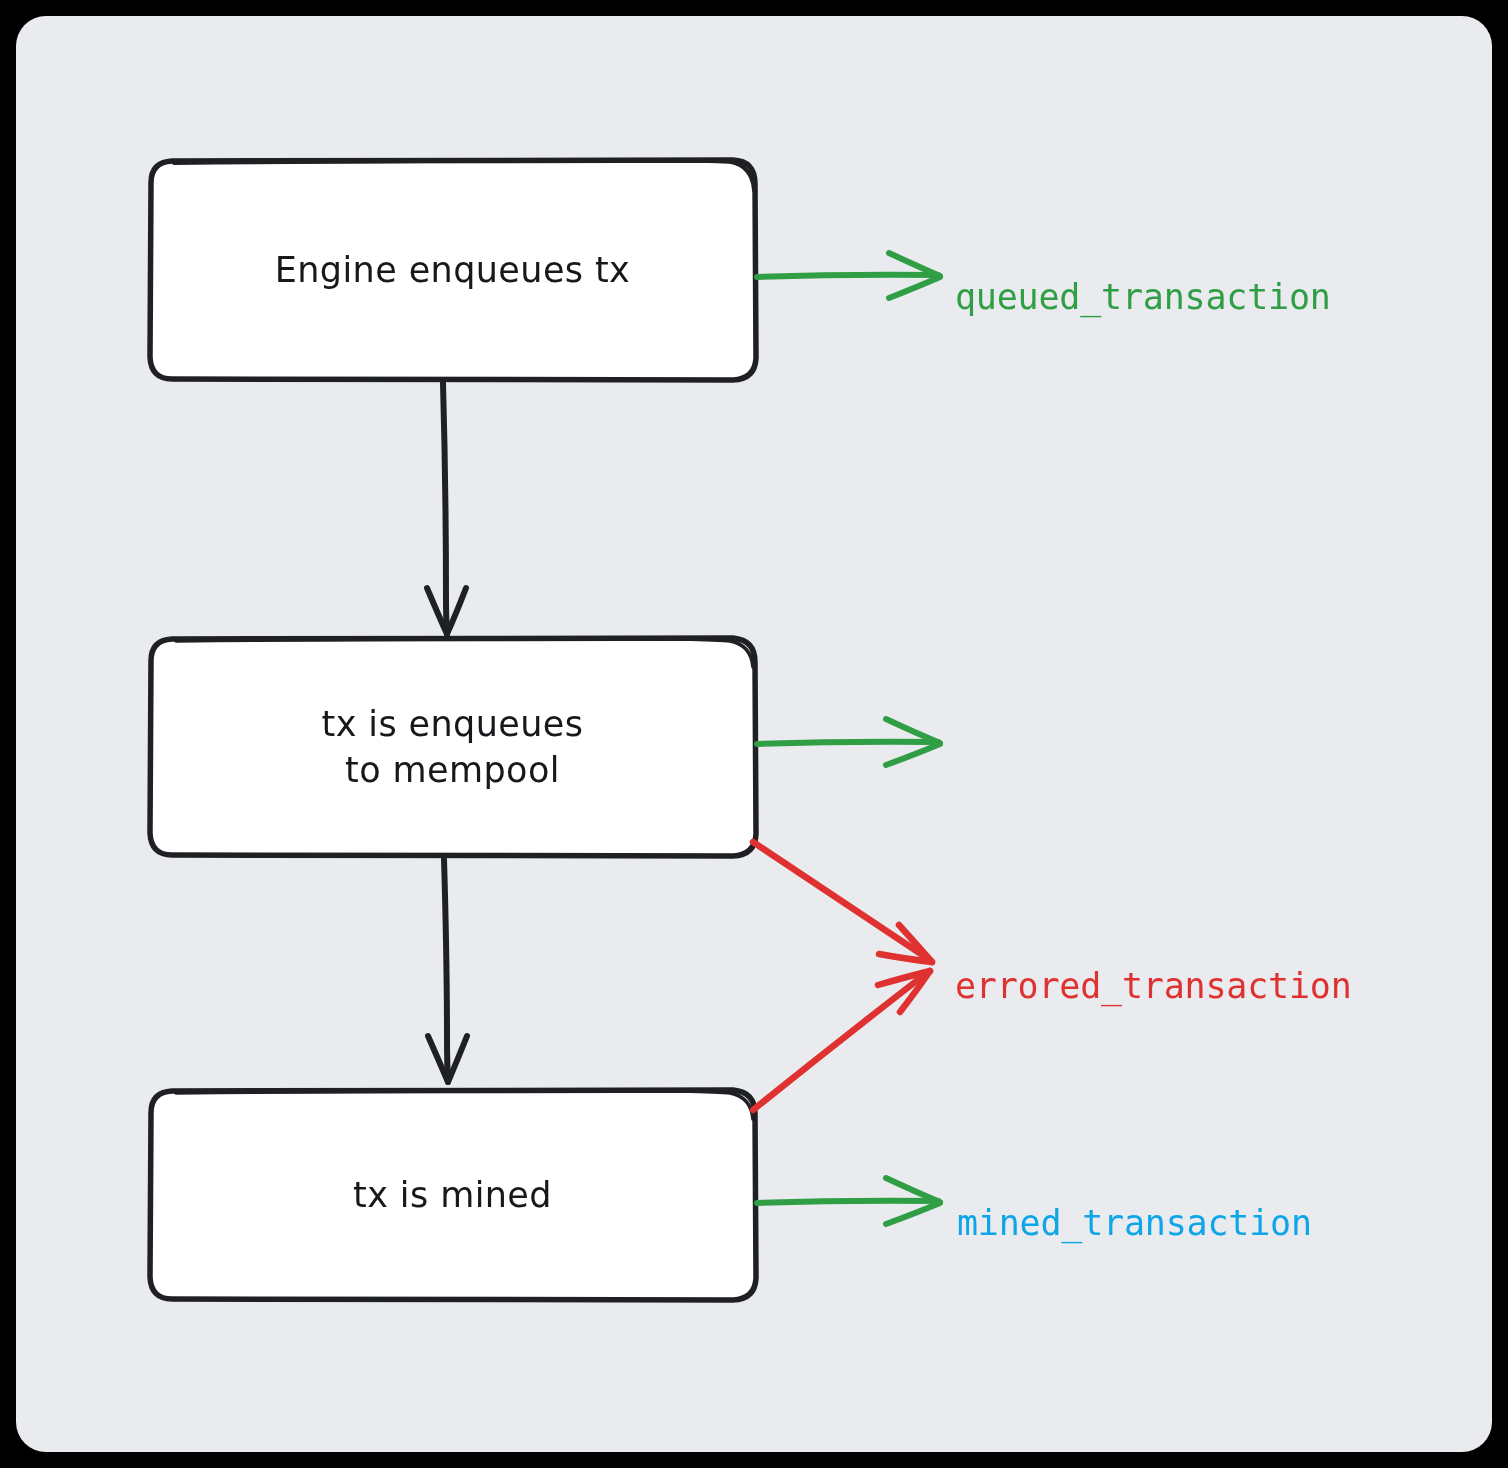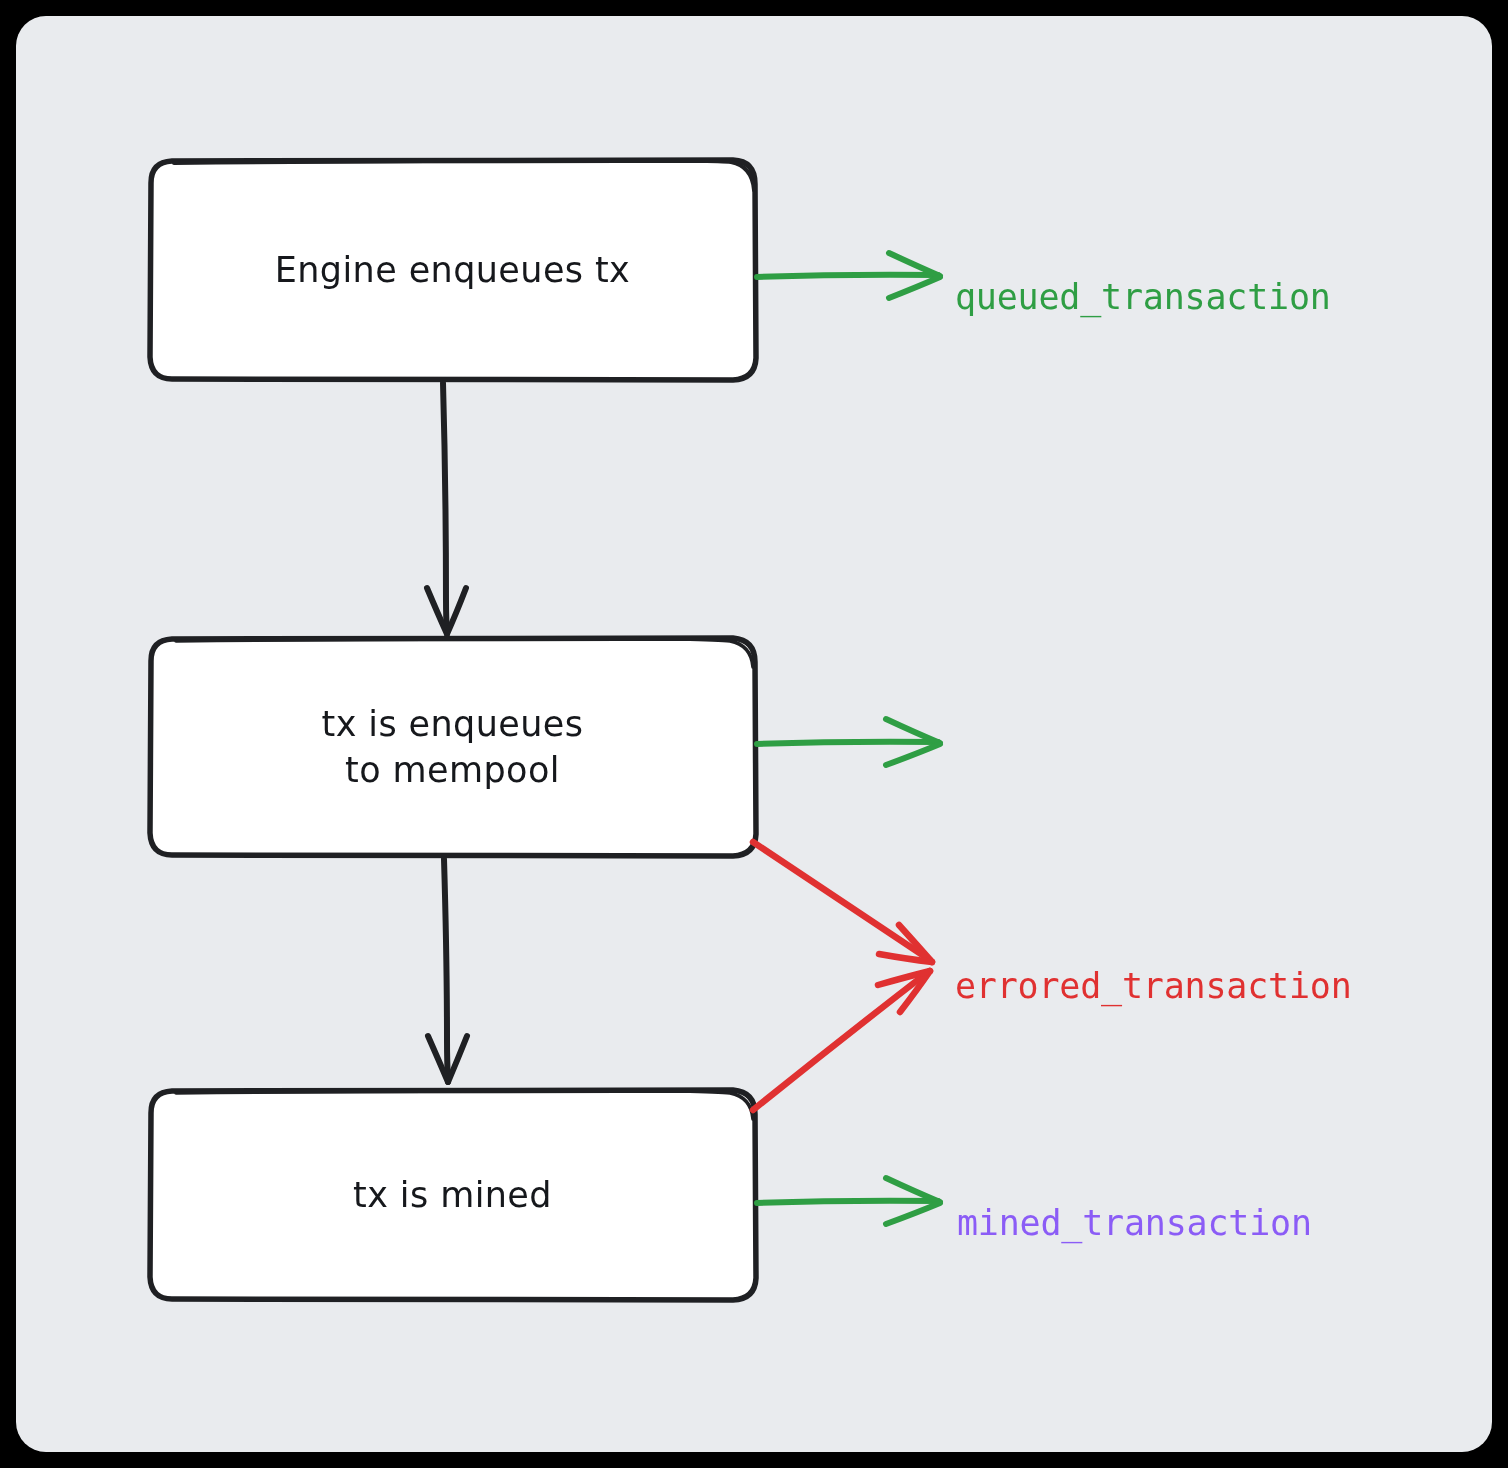--- a/index.html
+++ b/index.html
@@ -143,15 +143,15 @@
   <div class="node-label" style="left:150px; top:638px; width:605px; height:218px;">tx is enqueues
 to mempool</div>
 
   <div class="node-label" style="left:150px; top:1090px; width:605px; height:210px;">tx is mined</div>
 
   <div class="event-label" id="label-queued-transaction" style="color:#2f9e44;">queued_transaction</div>
 
 
   <div class="event-label" id="label-errored-transaction" style="color:#e03131;">errored_transaction</div>
 
-  <div class="event-label" id="label-mined-transaction" style="color:#8b5cf6;">mined_transaction</div>
+  <div class="event-label" id="label-mined-transaction" style="color:#0ea5e9;">mined_transaction</div>
 
 </div>
 
 </body></html>

